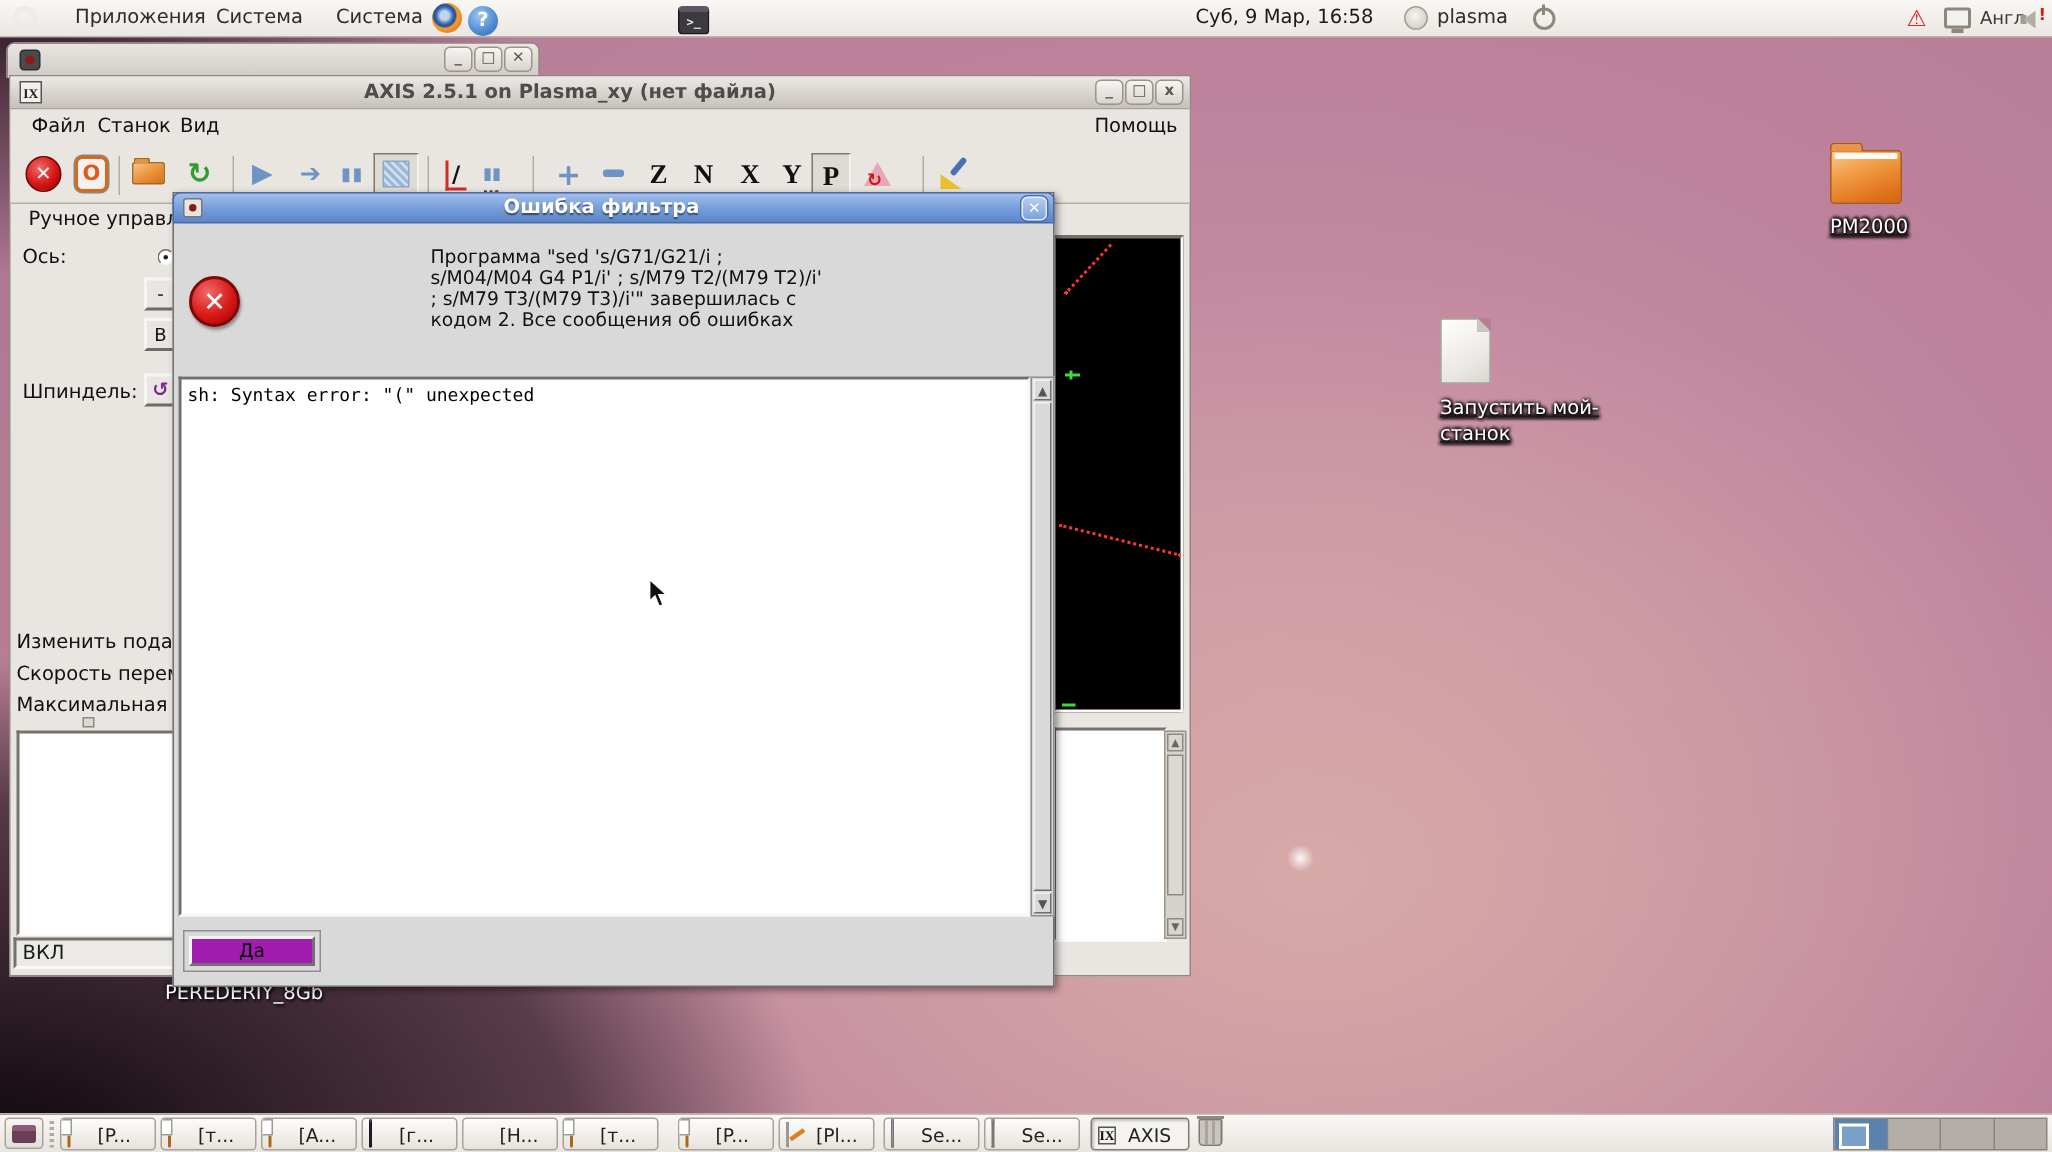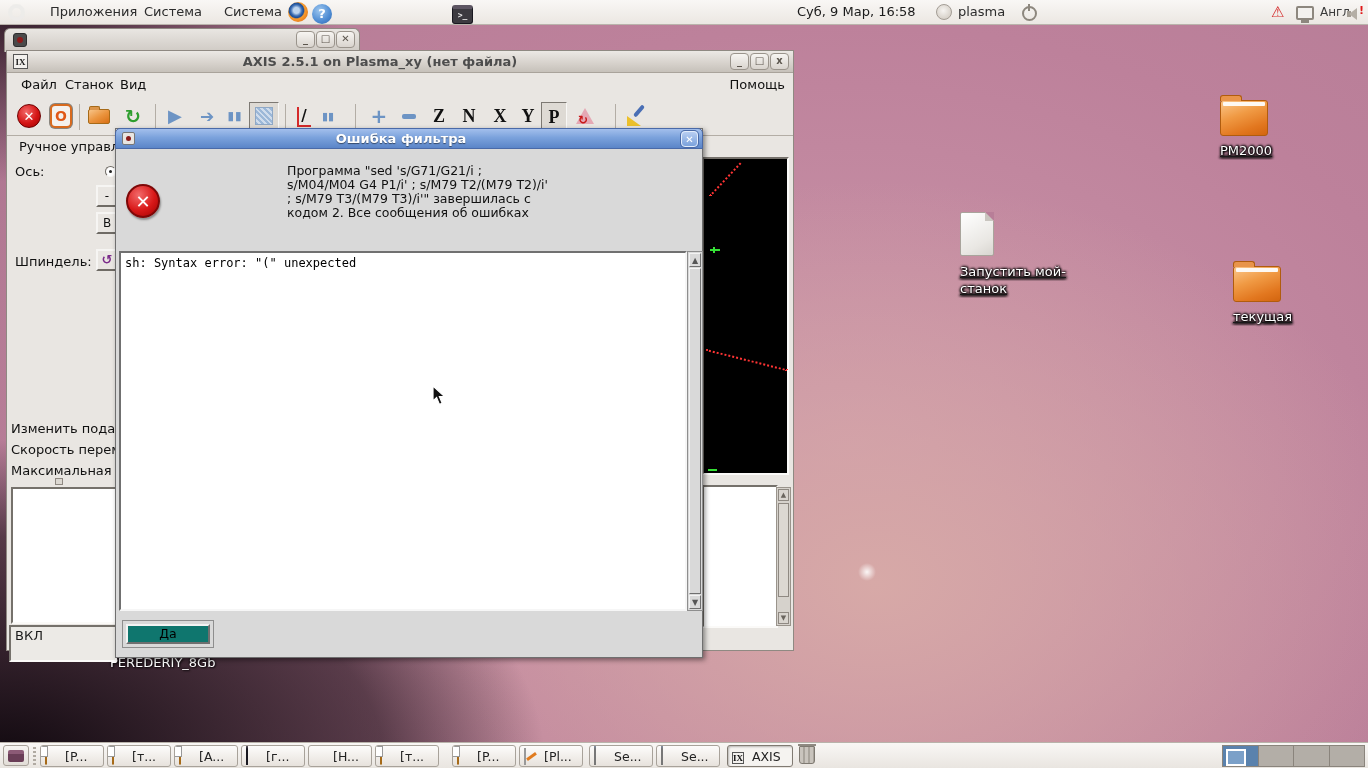--- a/index.html
+++ b/index.html
@@ -17,21 +17,21 @@
   }
 
   
   .titlebar-gray { background:linear-gradient(#ece9e5,#d6d1cb 60%,#c6c1ba); border-bottom:1px solid #a9a39b; }
   .win-btn { position:absolute; width:19px; height:17px; top:2px; border:1px solid #9a948c; border-radius:4px;
              background:linear-gradient(#f7f5f2,#d9d4ce); color:#5c564e; font-size:10px; font-weight:bold;
              text-align:center; line-height:14px; }
   .sunken { border:2px solid; border-color:#75716b #fbfaf8 #fbfaf8 #75716b; }
   .raised { border:2px solid; border-color:#f6f5f3 #6f6b65 #6f6b65 #f6f5f3; }
   .tk-sunken { border:2px solid; border-color:#707070 #f6f6f6 #f6f6f6 #707070; }
-  .tk-raised { border:2px solid; border-color:#f3f3f3 #6f6f6f #6f6f6f #f3f3f3; background:#0f766e; }
+  .tk-raised { border:2px solid; border-color:#f3f3f3 #6f6f6f #6f6f6f #f3f3f3; background:#a21caf; }
 
   
   #top-panel { position:absolute; left:0; top:0; width:1368px; height:25px;
     background:linear-gradient(#f9f7f5,#ebe7e2); border-bottom:1px solid #b9b3ab; z-index:40; }
   .panel-item { position:absolute; top:0; height:24px; line-height:24px; }
   .panel-menu { padding:0 6px; color:#2c2c2c; }
   #ubuntu-logo { position:absolute; left:8px; top:4px; width:17px; height:17px; border-radius:50%;
     border:4px solid #ecebe9; opacity:.9; }
   .ff-icon { width:20px; height:20px; border-radius:50%; display:inline-block;
     background:radial-gradient(circle at 42% 42%, #bcd4ef 0 18%, #3a6cb3 34%, #1f4f95 44%, #f79b2e 52%, #e8821f 72%, #cf5f10 100%); }
@@ -198,24 +198,20 @@
     <span class="big-folder"></span>
     <div class="desk-label">PM2000</div>
   </div>
   <div class="desk-icon" style="left:960px; top:212px; width:130px;">
     <span class="doc-icon"></span>
     <div class="desk-label" style="line-height:17px;">
       <div>Запустить мой-</div>
       <div>станок</div>
     </div>
   </div>
-  <div class="desk-icon" style="left:1233px; top:266px; width:75px;">
-    <span class="big-folder"></span>
-    <div class="desk-label">текущая</div>
-  </div>
   <div id="volume-label">PEREDERIY_8Gb</div>
 
   <div id="sections-win">
     <span class="sm-icon"></span>
     <div id="sections-title">Sections Manager</div>
     <div class="win-btn" style="right:44px;">_</div>
     <div class="win-btn" style="right:24px;">□</div>
     <div class="win-btn" style="right:4px;">✕</div>
   </div>
 
@@ -268,21 +264,21 @@
     <span class="lp-btn raised" style="left:89px; top:134px; width:22px; height:22px; line-height:18px;">-</span>
     <span class="lp-btn raised" style="left:89px; top:161px; width:22px; height:22px; line-height:18px;">В</span>
     <span class="lp-label" style="left:8px; top:203px;">Шпиндель:</span>
     <span class="lp-btn raised" style="left:89px; top:198px; width:22px; height:22px; line-height:18px;"><span class="spindle-glyph">↺</span></span>
 
     <span class="lp-label" style="left:4px; top:370px;">Изменить подач</span>
     <span class="lp-label" style="left:4px; top:391px;">Скорость перем</span>
     <span class="lp-label" style="left:4px; top:412px;">Максимальная с</span>
     <span style="position:absolute; left:48px; top:427px; width:8px; height:7px; background:#dcd8d2; border:1px solid #8f8982;"></span>
     <div class="sunken" style="position:absolute; left:4px; top:436px; width:106px; height:137px; background:#fff;"></div>
-    <div class="sunken" style="position:absolute; left:2px; top:574px; width:108px; height:37px; background:#eceae6;">
+    <div class="sunken" style="position:absolute; left:2px; top:574px; width:108px; height:21px; background:#eceae6;">
       <span style="position:absolute; left:4px; top:1px;">ВКЛ</span>
     </div>
 
     <div id="preview-area" class="sunken" style="left:695px; top:106px; width:87px; height:318px;">
       <span class="red-dotted" style="left:6px; top:36px; width:45px; transform:rotate(-47deg);"></span>
       <span class="red-dotted" style="left:2px; top:190px; width:84px; transform:rotate(14deg);"></span>
       <span id="tool-marker" style="left:6px; top:90px;"></span>
       <span style="position:absolute; left:4px; bottom:2px; width:9px; height:2px; background:#35e035;"></span>
     </div>
     <div id="gcode-list" class="sunken" style="left:695px; top:434px; width:76px; height:143px;"></div>

